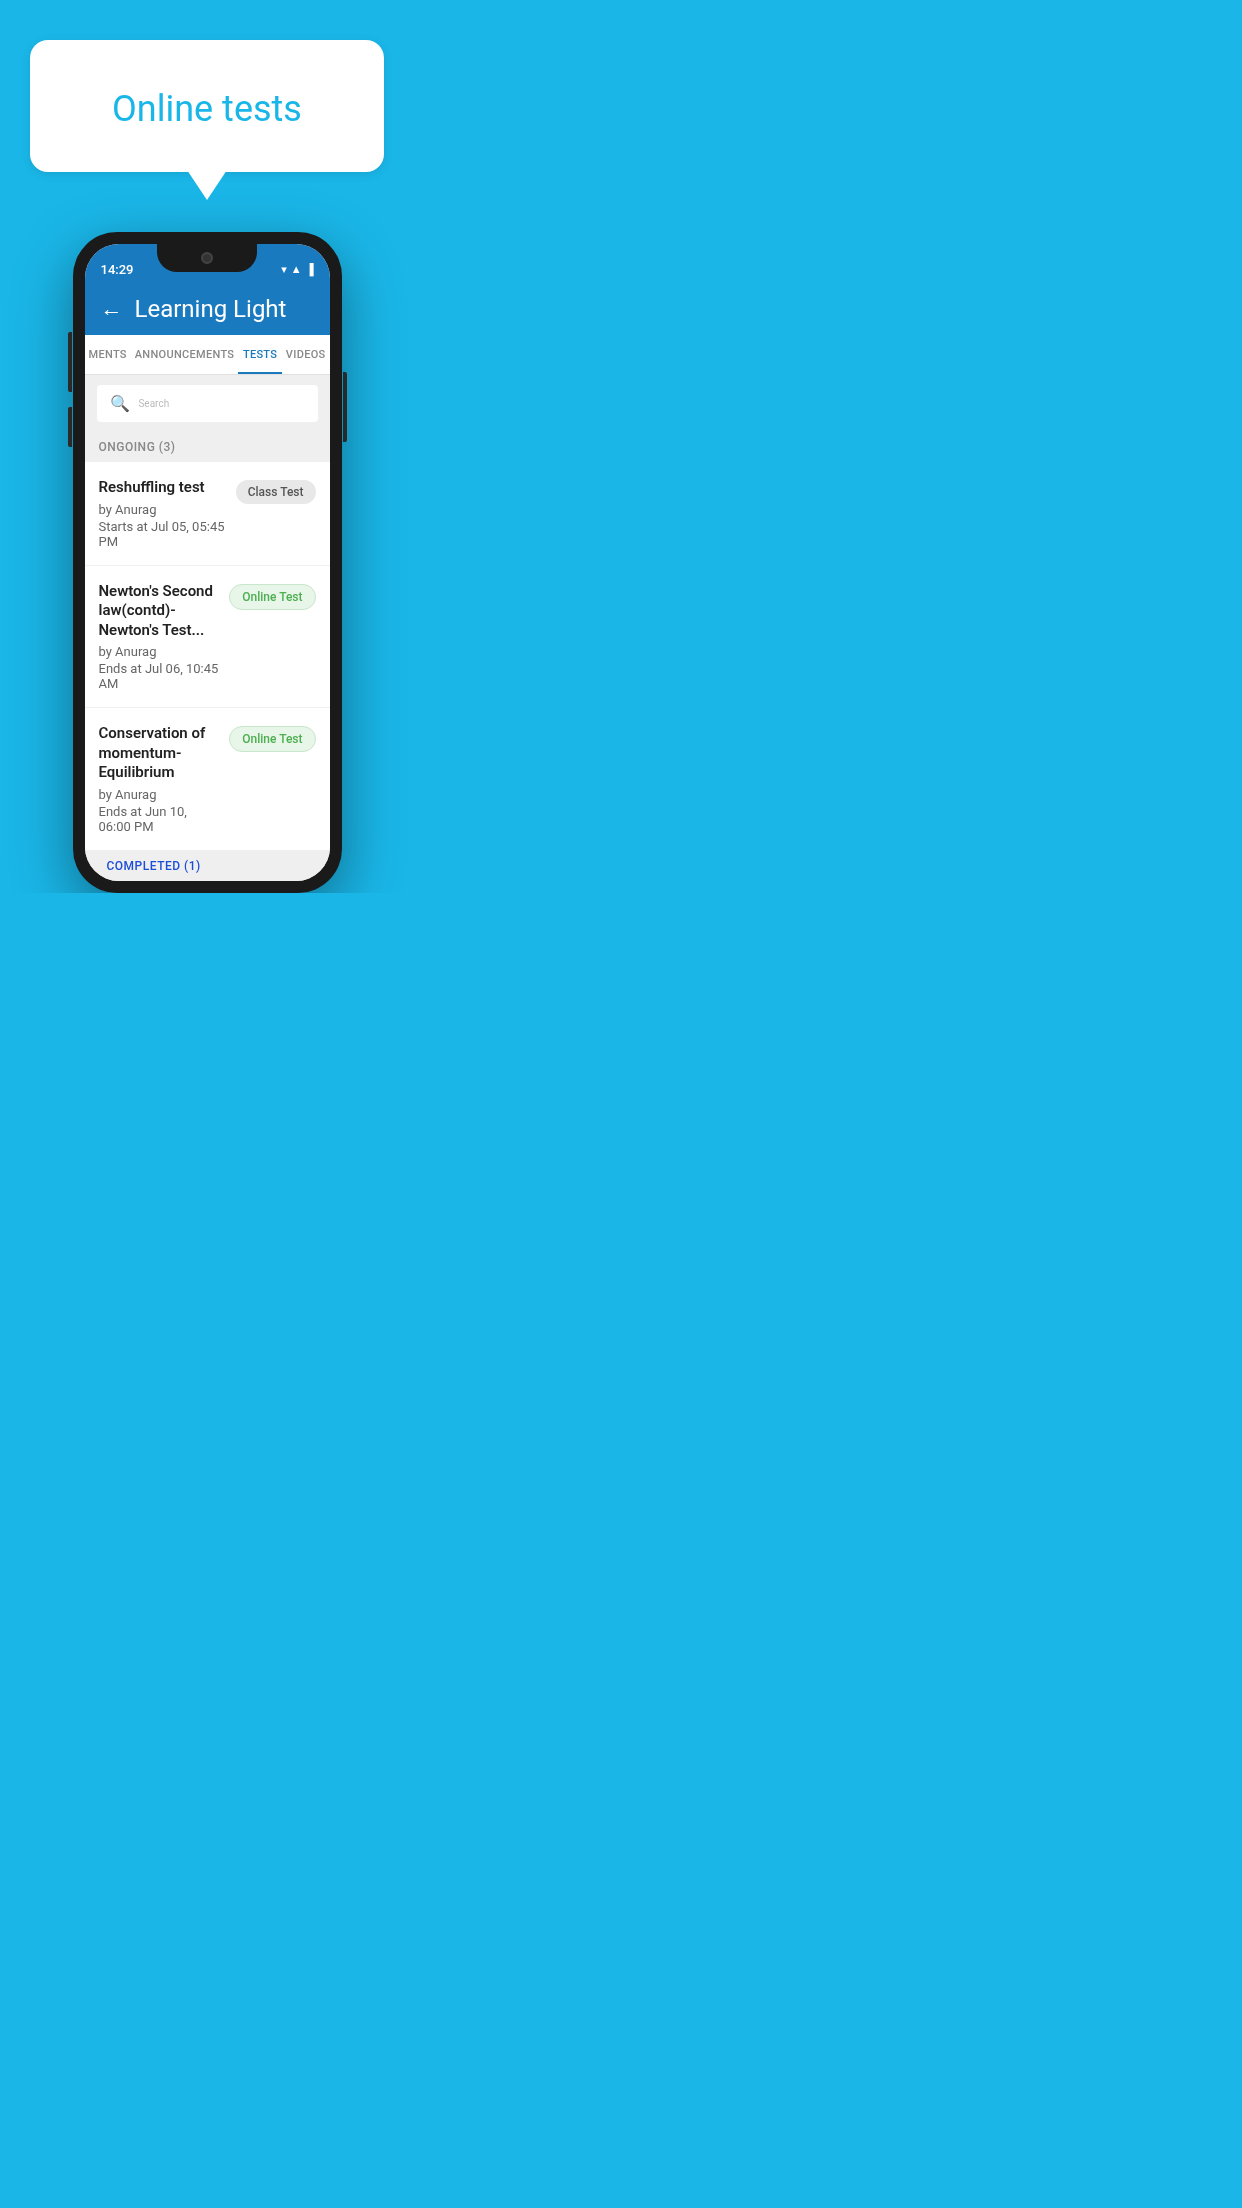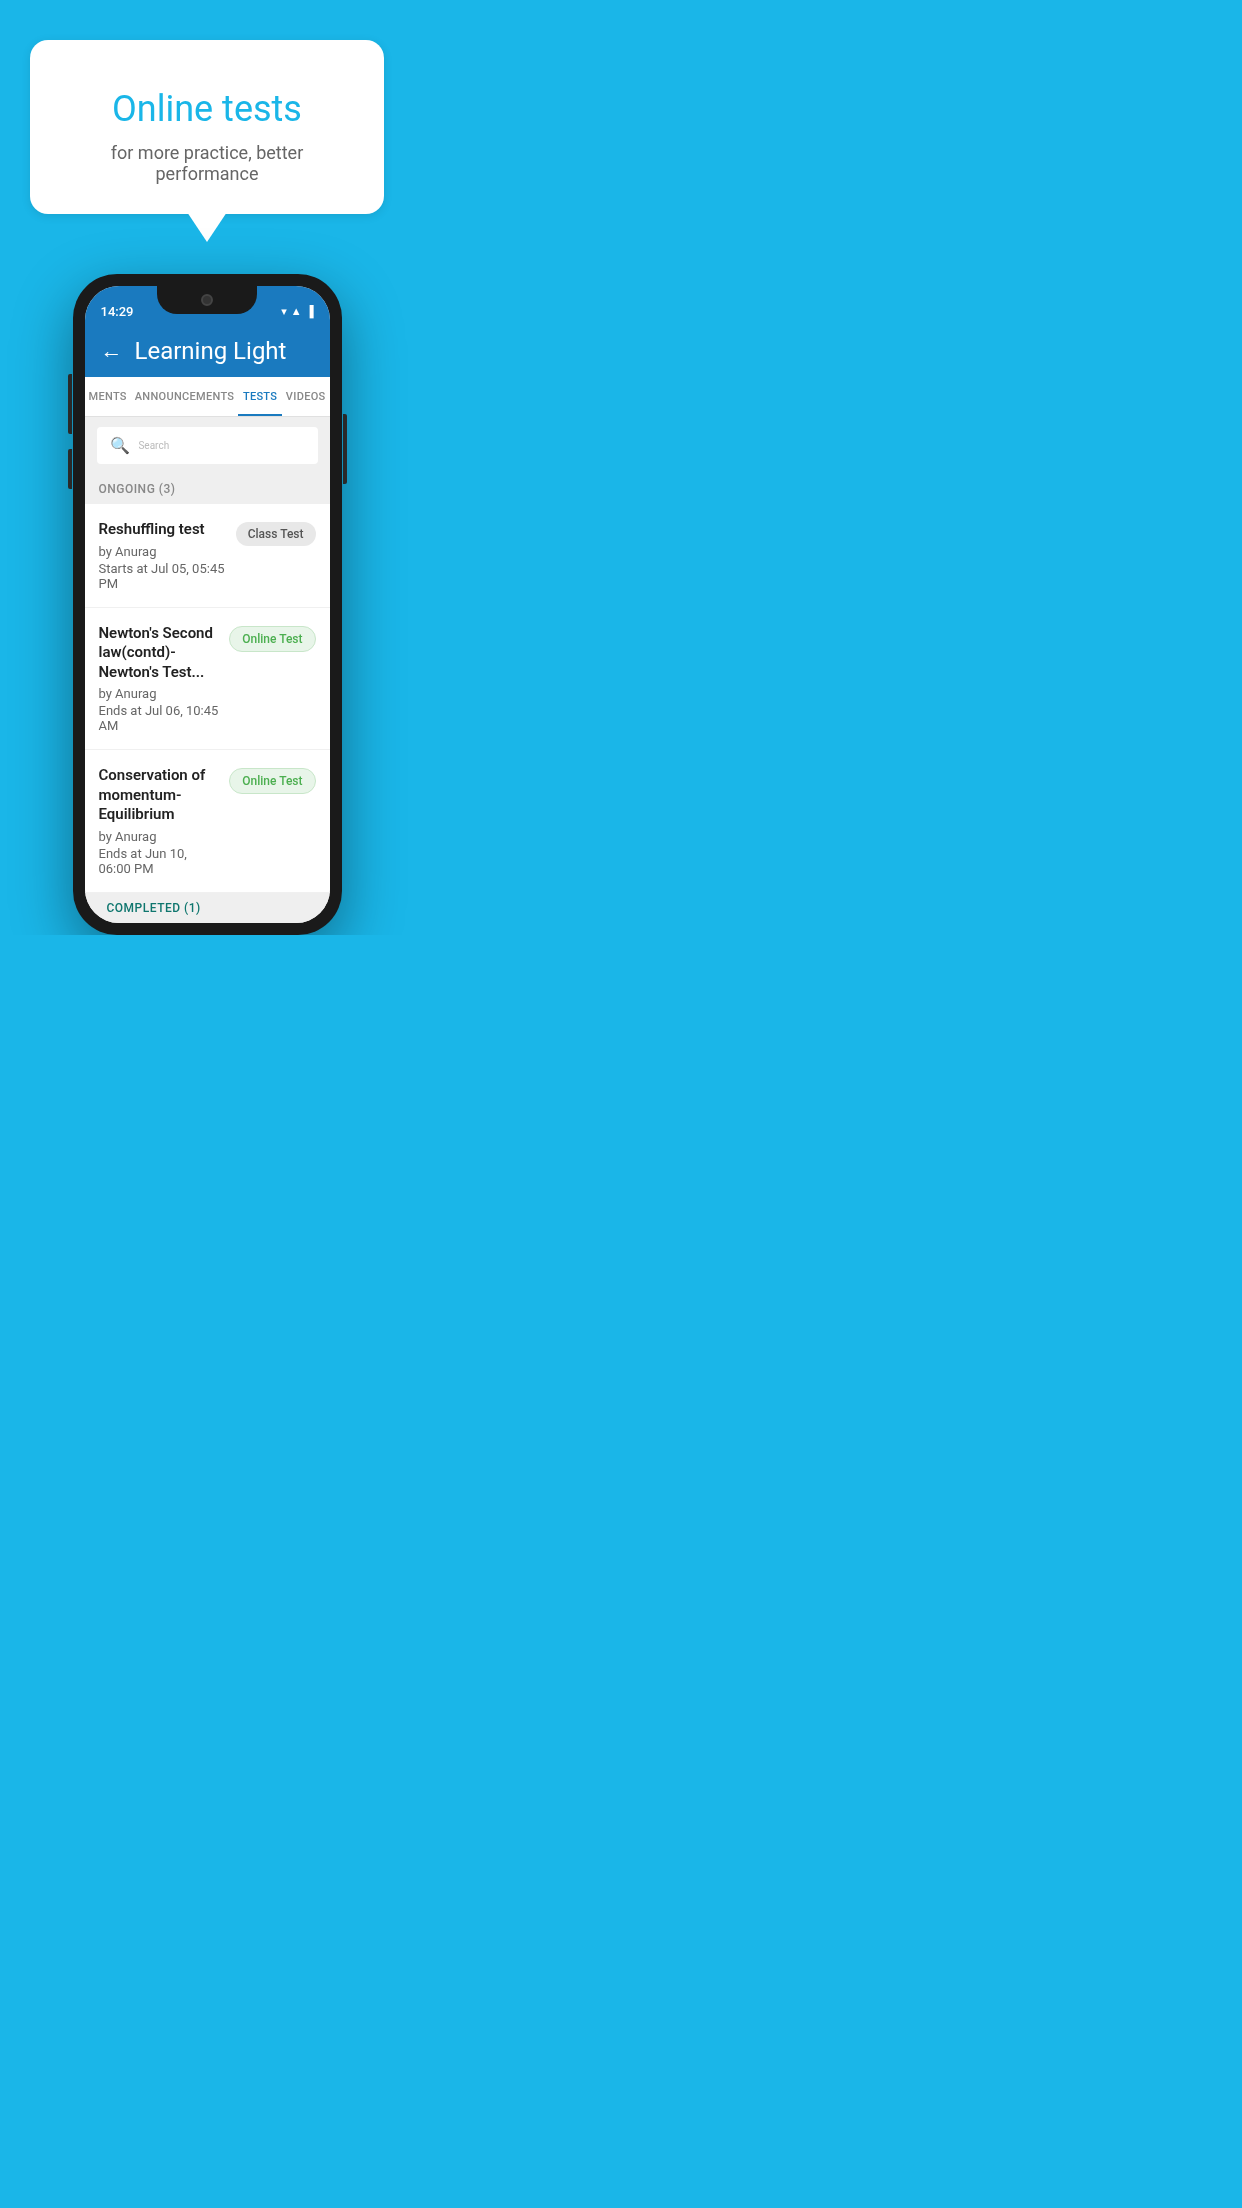--- a/index.html
+++ b/index.html
@@ -310,32 +310,31 @@
       background: #e8f5e9;
       color: #4caf50;
       border: 1px solid #c8e6c9;
     }
 
     
     .completed-header {
       background: #efefef;
       padding: 8px 22px;
       font-size: 12px;
-      color: #0f766e;
+      color: #1d4ed8;
       font-weight: 500;
       letter-spacing: 0.5px;
     }
   </style>
 </head>
 <body>
 
 <div class="hero-section">
   <div class="speech-bubble">
     <div class="bubble-title">Online tests</div>
-    <div class="bubble-subtitle">for more practice, better performance</div>
   </div>
 </div>
 
 <div class="phone-wrapper">
   <div class="phone-btn-left"></div>
   <div class="phone-btn-left2"></div>
   <div class="phone-btn-right"></div>
   <div class="phone-outer">
     <div class="phone-notch">
       <div class="phone-camera"></div>

